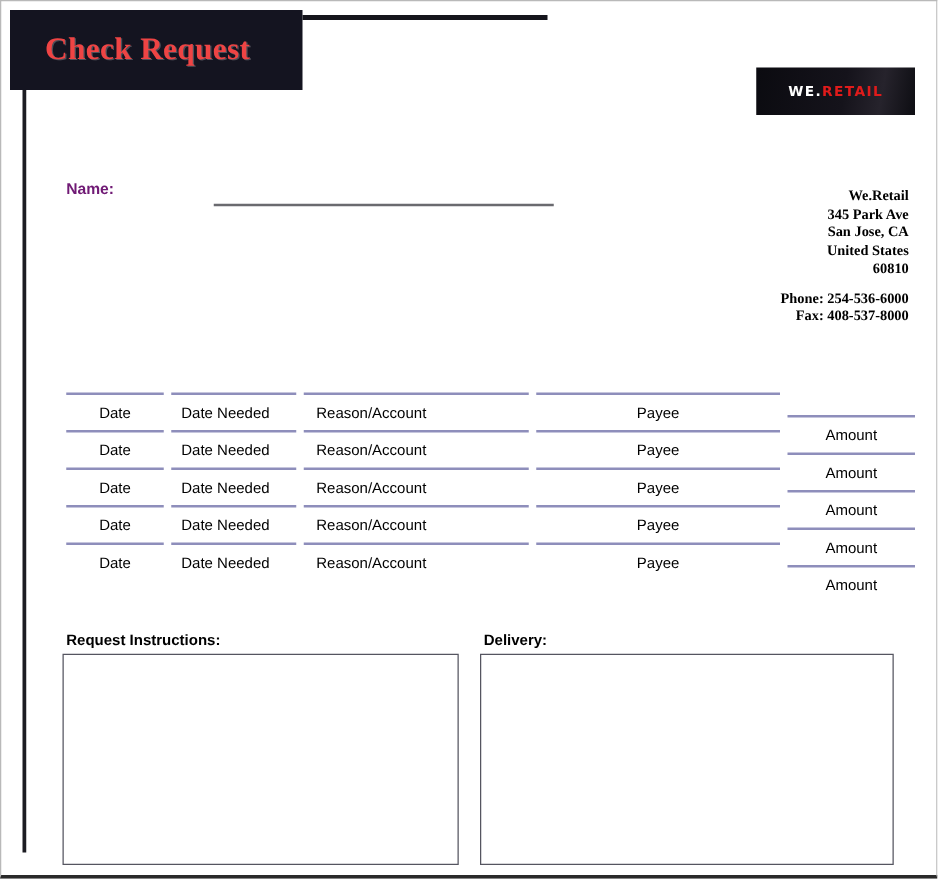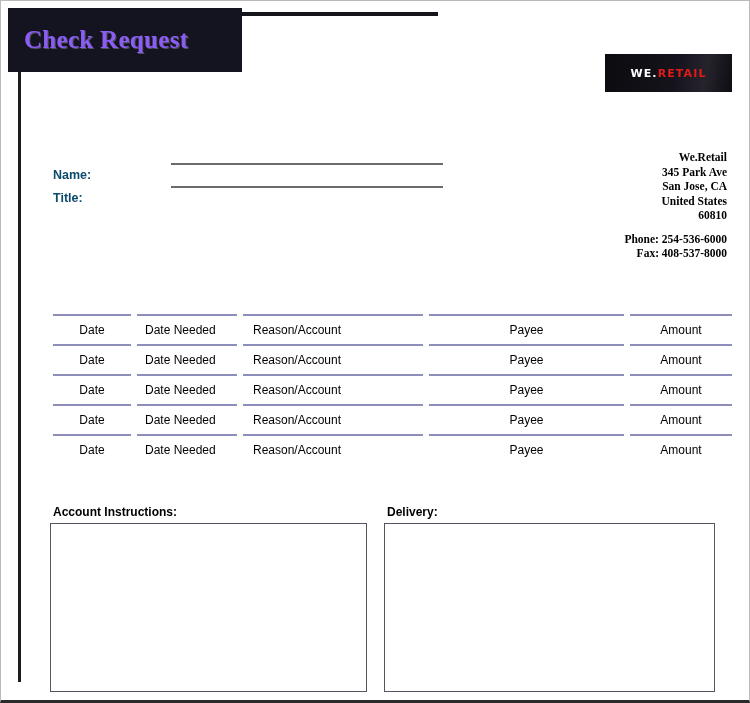--- a/index.html
+++ b/index.html
@@ -27,26 +27,26 @@
     left: 7px;
     top: 7px;
     width: 234px;
     height: 64px;
     background: #141420;
     display: flex;
     align-items: center;
     box-sizing: border-box;
   }
   .title-text {
-    color: #8b5cf6;
+    color: #ef4444;
     font-family: "Liberation Serif", serif;
     font-weight: bold;
     font-size: 25px;
     letter-spacing: 0.3px;
-    margin-left: 16px;
+    margin-left: 28px;
     text-shadow: 1px 1px 0 rgba(255,255,255,0.25);
   }
   .header-rule {
     position: absolute;
     left: 241px;
     top: 11px;
     width: 196px;
     height: 4px;
     background: #15151c;
   }
@@ -91,23 +91,22 @@
   .field-row {
     position: relative;
     height: 23px;
   }
   .field-label {
     position: absolute;
     left: 0;
     top: 0;
     font-size: 12.5px;
     font-weight: bold;
-    color: #0c4a6e;
+    color: #701a75;
     white-space: nowrap;
-    margin-top: 24px;
   }
   .field-line {
     position: absolute;
     left: 118px;
     top: 19px;
     width: 272px;
     height: 2px;
     background: #6a6a6f;
   }
 
@@ -128,21 +127,21 @@
   
   .table {
     position: absolute;
     left: 52px;
     top: 313px;
     width: 679px;
   }
   .row {
     display: flex;
     height: 30px;
-    align-items: flex-end;
+    align-items: center;
   }
   .cell {
     border-top: 2px solid #8e8ebb;
     height: 100%;
     display: flex;
     align-items: center;
     font-size: 12px;
     color: #000000;
     box-sizing: border-box;
     margin-right: 6px;
@@ -183,24 +182,20 @@
   <div class="header-rule"></div>
   <div class="left-rule"></div>
 
   <div class="logo">
     <span class="logo-text"><span class="logo-we">WE.</span><span class="logo-retail">RETAIL</span></span>
   </div>
 
   <div class="fields">
     <div class="field-row">
       <span class="field-label">Name:</span>
-      <div class="field-line"></div>
-    </div>
-    <div class="field-row">
-      <span class="field-label">Title:</span>
       <div class="field-line"></div>
     </div>
   </div>
 
   <div class="address">
     <div>We.Retail</div>
     <div>345 Park Ave</div>
     <div>San Jose, CA</div>
     <div>United States</div>
     <div>60810</div>
@@ -240,19 +235,19 @@
     </div>
     <div class="row last">
       <div class="cell c-date">Date</div>
       <div class="cell c-needed">Date Needed</div>
       <div class="cell c-reason">Reason/Account</div>
       <div class="cell c-payee">Payee</div>
       <div class="cell c-amount">Amount</div>
     </div>
   </div>
 
-  <div class="box-label" id="delivery-label">Account Instructions:</div>
+  <div class="box-label" id="delivery-label">Request Instructions:</div>
   <div class="text-box" id="delivery-box"></div>
 
   <div class="box-label" id="comments-label">Delivery:</div>
   <div class="text-box" id="comments-box"></div>
 
 </div>
 
 </body></html>

